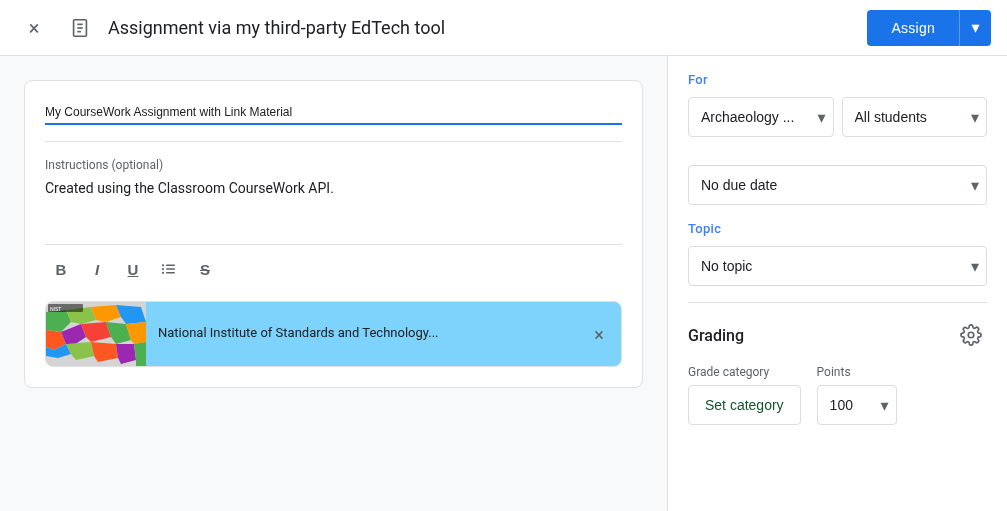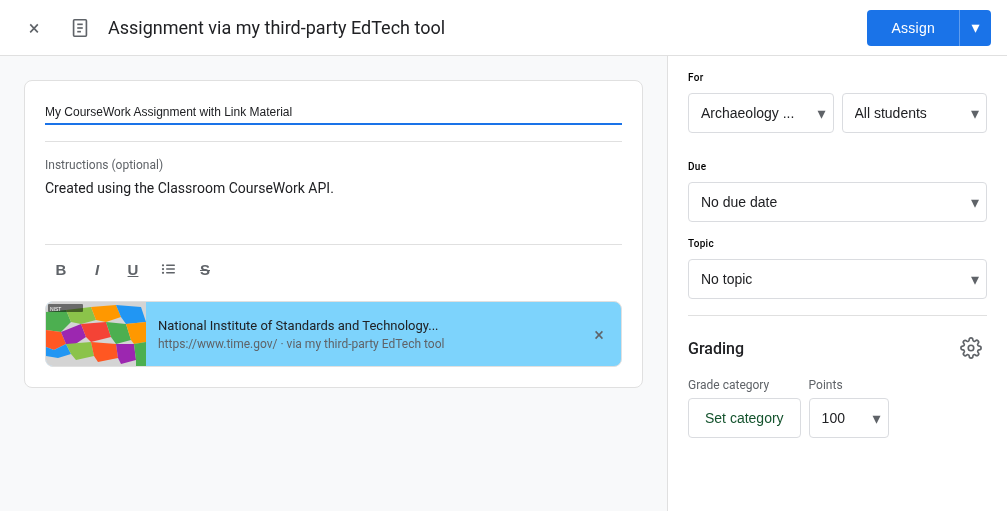--- a/index.html
+++ b/index.html
@@ -193,22 +193,22 @@
     .right-panel {
       width: 340px;
       flex-shrink: 0;
       border-left: 1px solid #e0e0e0;
       background: #fff;
       padding: 16px 20px;
       overflow-y: auto;
     }
 
     .section-label {
-      font-size: 10px;
-      color: #000000;
+      font-size: 13px;
+      color: #3b82f6;
       font-weight: 500;
       margin-bottom: 10px;
       letter-spacing: 0.3px;
     }
 
     .select-row {
       display: flex;
       gap: 8px;
       margin-bottom: 28px;
     }
@@ -265,21 +265,21 @@
       color: #202124;
     }
     .gear-icon {
       width: 32px; height: 32px;
       display: flex; align-items: center; justify-content: center;
       cursor: pointer; color: #5f6368; border-radius: 50%;
     }
 
     .grading-row {
       display: flex;
-      gap: 8px;
+      gap: 16px;
     }
     .grading-col {
       display: flex;
       flex-direction: column;
       gap: 6px;
     }
     .grading-col-label {
       font-size: 12px;
       color: #5f6368;
     }
@@ -401,23 +401,20 @@
             <polygon points="45,40 70,42 72,56 52,60 48,54" fill="#ff5722"></polygon>
             <polygon points="70,42 88,42 90,58 75,62 72,56" fill="#9c27b0"></polygon>
             <polygon points="88,42 100,40 100,64 90,64 90,58" fill="#4caf50"></polygon>
 
             <rect x="2" y="2" width="35" height="8" fill="rgba(0,0,0,0.5)" rx="1"></rect>
             <text x="4" y="9" font-size="5" fill="white" font-family="Arial">NIST</text>
           </svg>
         </div>
         <div class="attachment-info">
           <div class="attachment-title">National Institute of Standards and Technology...</div>
-          <div class="attachment-url">
-            <span>https://www.time.gov/</span><span> · via my third-party EdTech tool</span>
-          </div>
         </div>
         <div class="attachment-close">×</div>
       </div>
 
     </div>
   </div>
 
   <div class="right-panel">
 
     <div class="section-label">For</div>
@@ -429,21 +426,20 @@
         <span class="select-arrow">▾</span>
       </div>
       <div class="select-wrapper">
         <select class="select-control">
           <option>All students</option>
         </select>
         <span class="select-arrow">▾</span>
       </div>
     </div>
 
-    <div class="section-label">Due</div>
     <div class="full-select-wrapper">
       <select class="select-control">
         <option>No due date</option>
       </select>
       <span class="select-arrow">▾</span>
     </div>
 
     <div class="section-label">Topic</div>
     <div class="full-select-wrapper">
       <select class="select-control">

